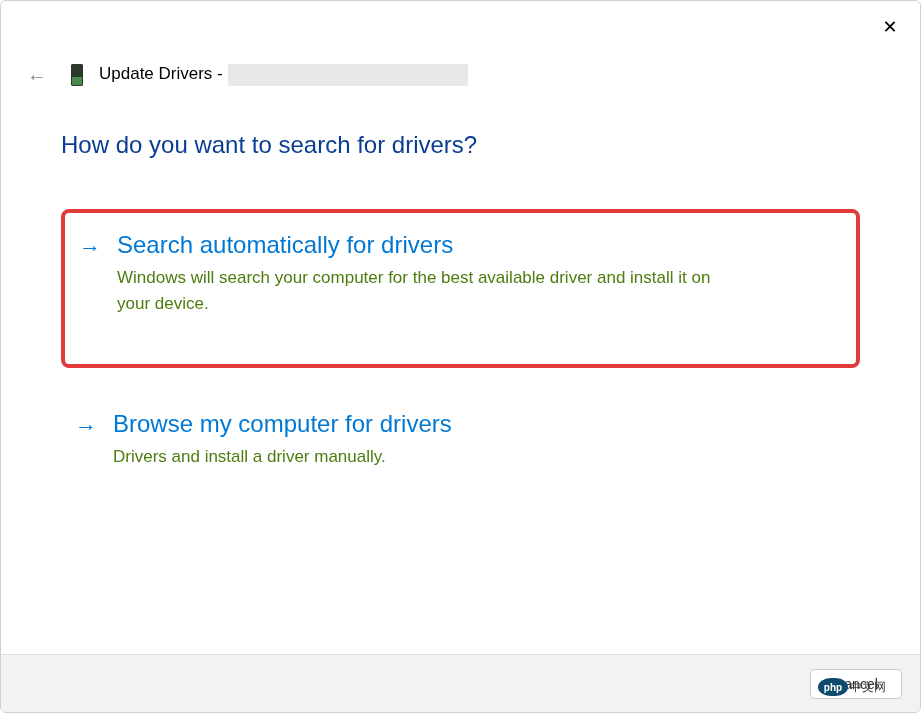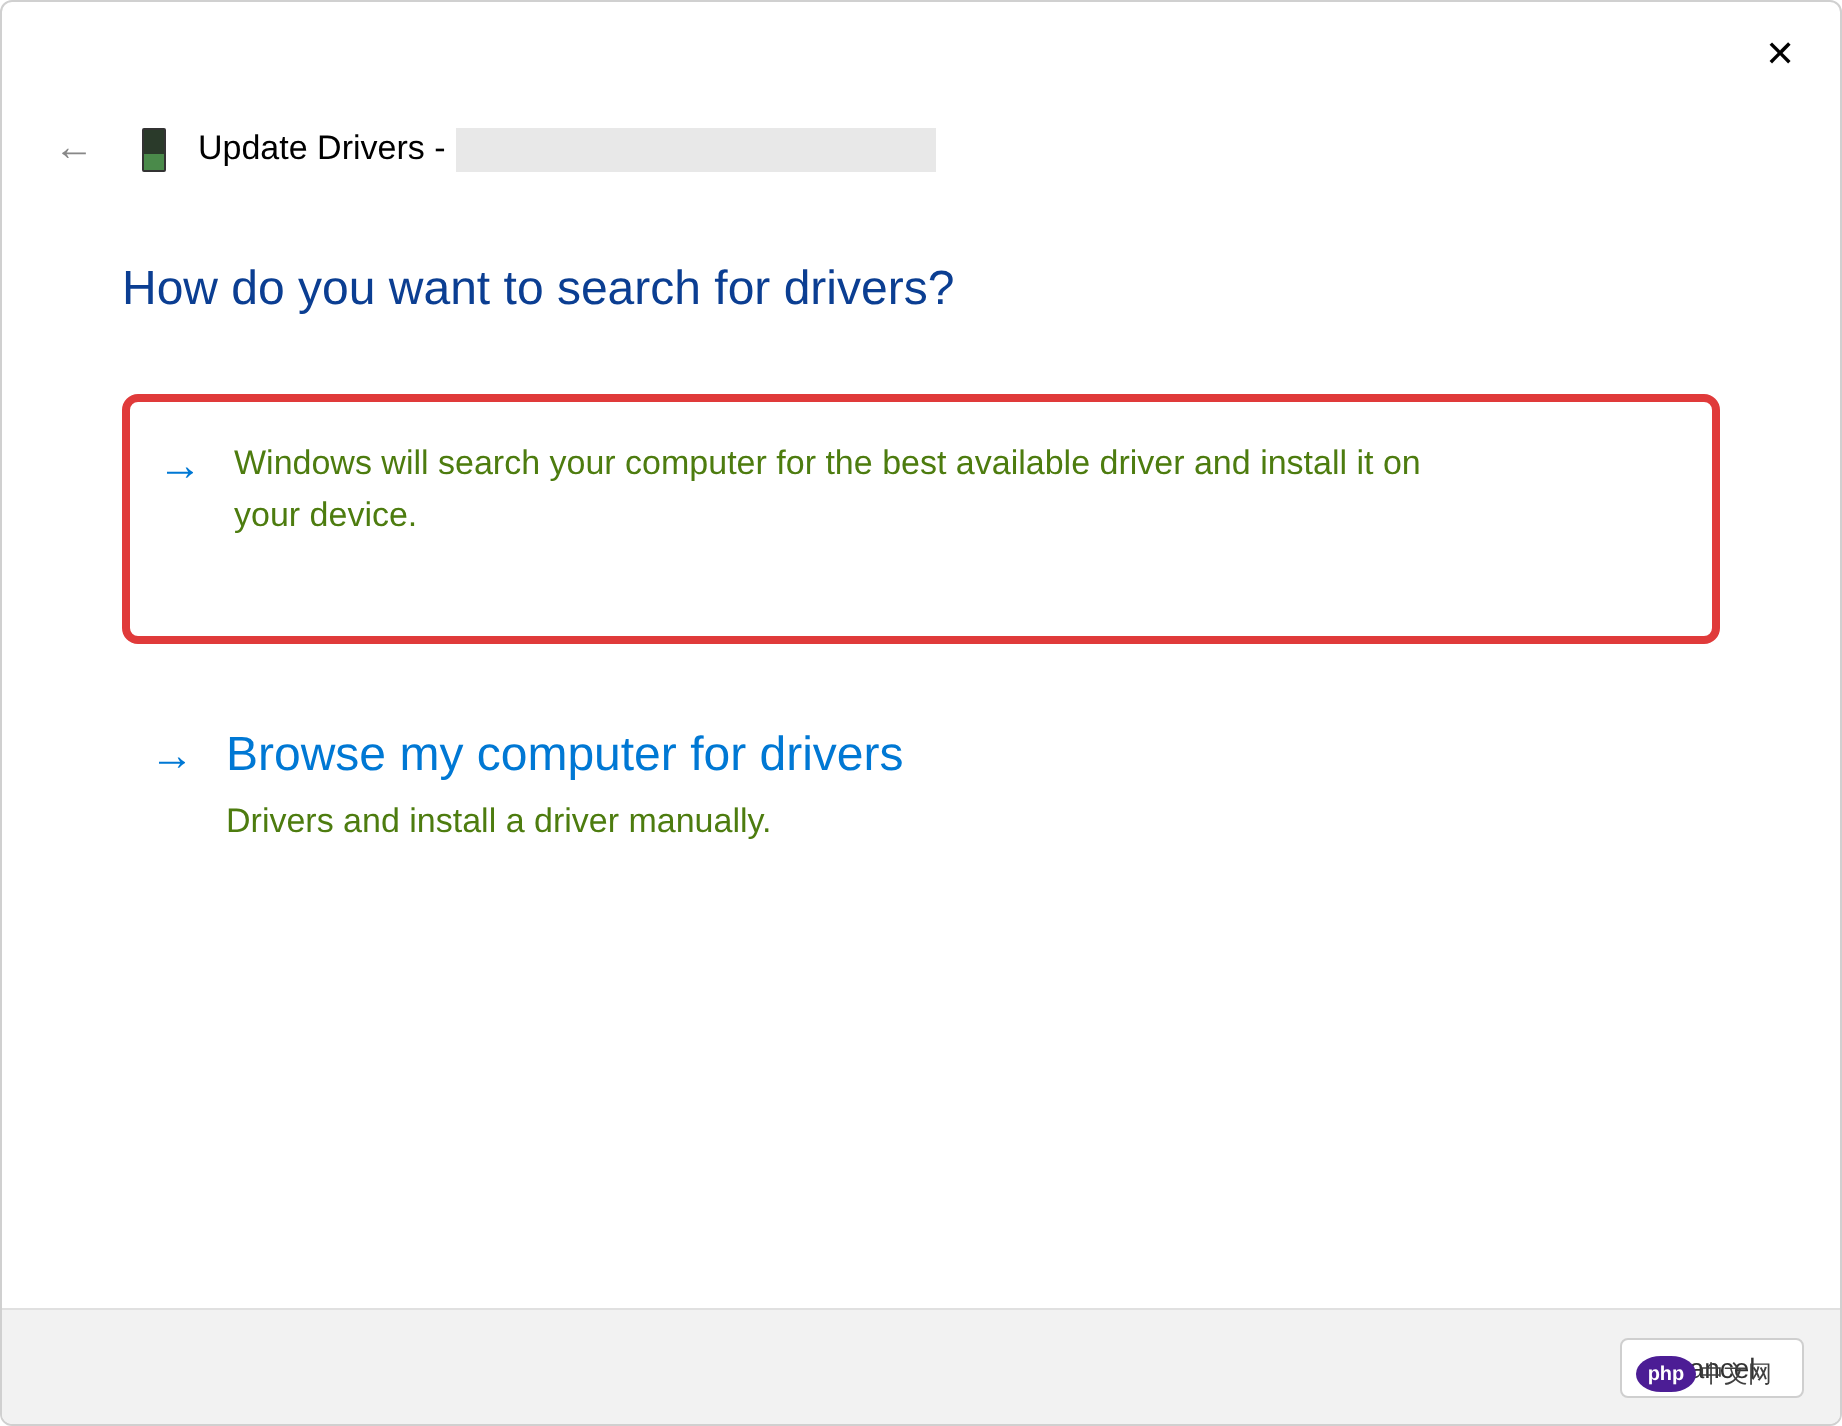--- a/index.html
+++ b/index.html
@@ -67,21 +67,21 @@
     .content {
       position: absolute;
       top: 130px;
       left: 60px;
       right: 60px;
     }
     .main-heading {
       font-size: 24px;
       font-weight: 400;
       color: #0b3e92;
-      margin-bottom: 38px;
+      margin-bottom: 50px;
     }
     .option {
       display: flex;
       align-items: flex-start;
       gap: 16px;
       padding: 18px 20px 22px 14px;
       cursor: pointer;
       margin-bottom: 24px;
     }
     .option.highlighted {
@@ -141,21 +141,21 @@
       font-size: 13px;
       color: #d03030;
       pointer-events: none;
       display: flex;
       align-items: center;
       gap: 2px;
     }
     .watermark-logo {
       width: 30px;
       height: 18px;
-      background: #4c1d95;
+      background: #0c4a6e;
       border-radius: 50%/60%;
       display: flex;
       align-items: center;
       justify-content: center;
       color: #fff;
       font-size: 10px;
       font-weight: bold;
     }
     .watermark-text {
       color: #404040;
@@ -177,20 +177,21 @@
     <span class="title-redacted"></span>
   </span>
 </div>
 
 <div class="content">
   <h1 class="main-heading">How do you want to search for drivers?</h1>
 
   <div class="option highlighted">
     <span class="option-arrow">→</span>
     <div class="option-body">
+      <div class="option-title">Search automatically for drivers</div>
       <div class="option-desc">Windows will search your computer for the best available driver and install it on your device.</div>
     </div>
   </div>
 
   <div class="option">
     <span class="option-arrow">→</span>
     <div class="option-body">
       <div class="option-title">Browse my computer for drivers</div>
       <div class="option-desc">Drivers and install a driver manually.</div>
     </div>

